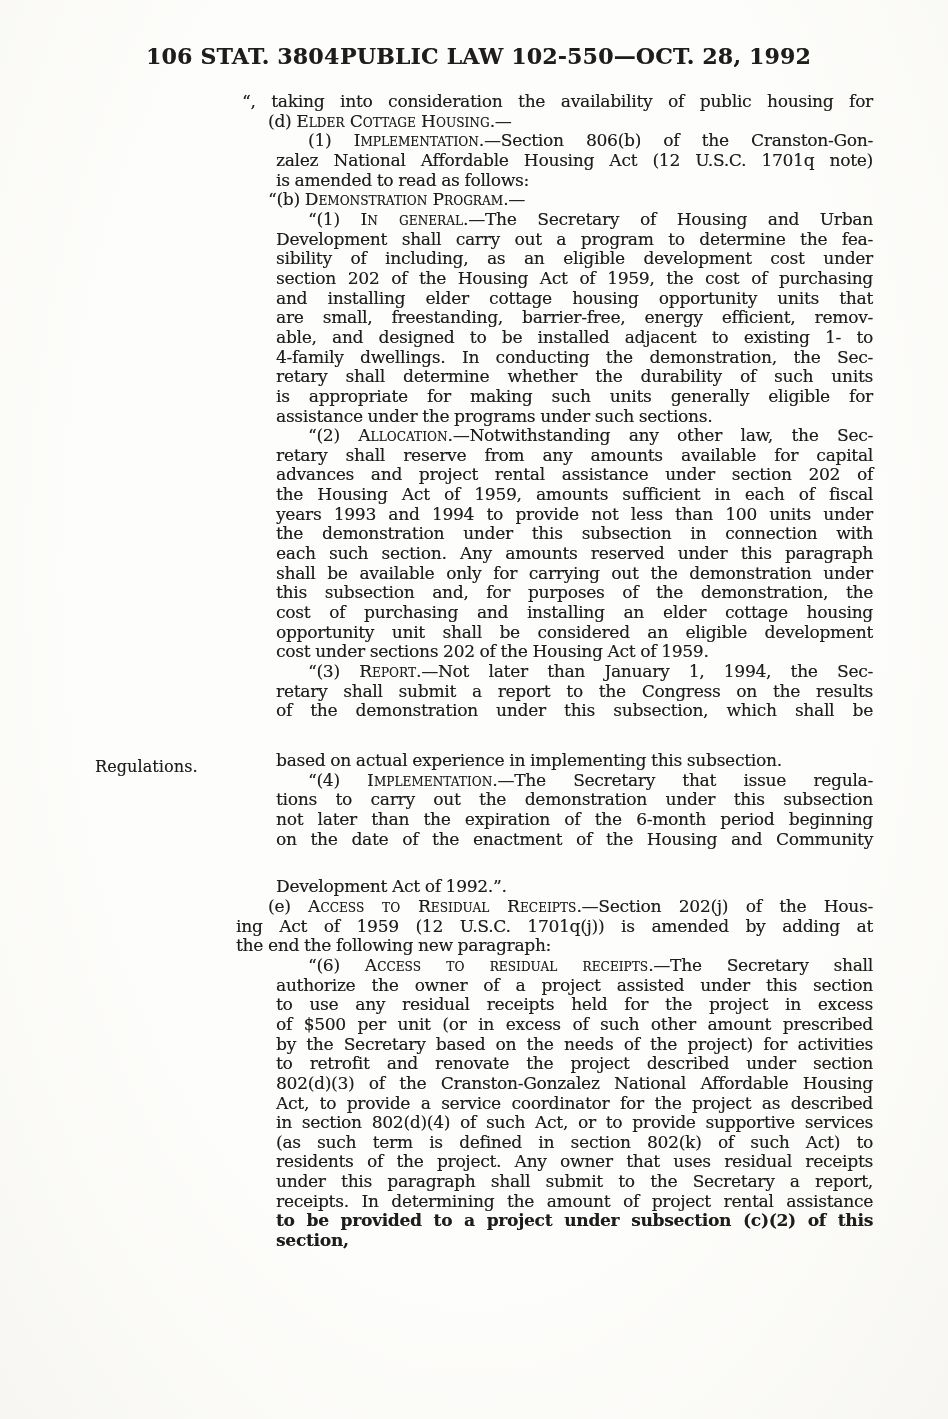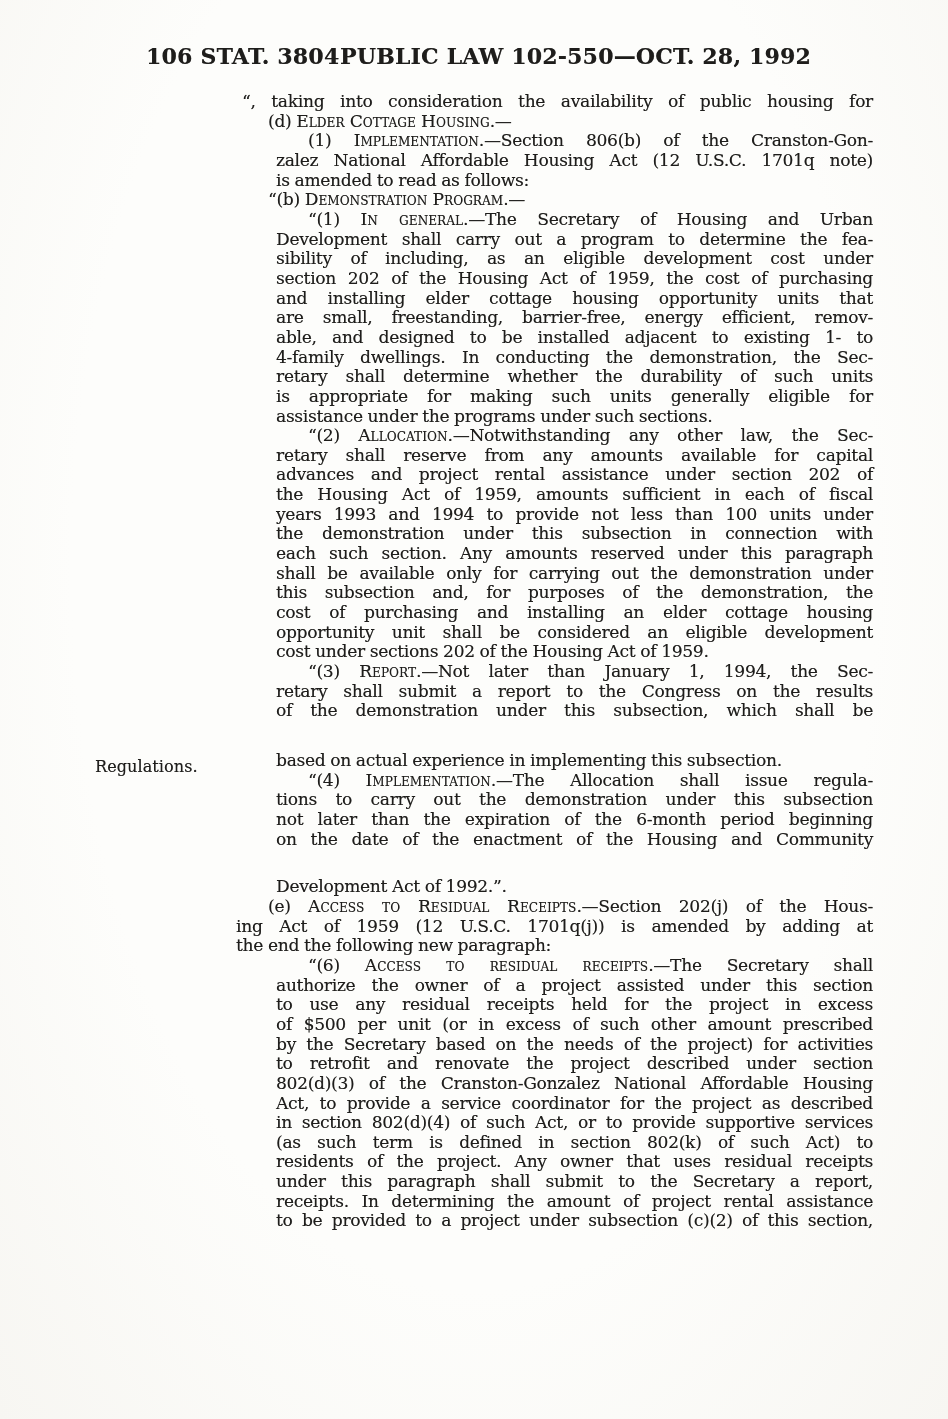--- a/index.html
+++ b/index.html
@@ -79,36 +79,36 @@
       <div class="line just" style="padding-left: 40px;"><span>each such section. Any amounts reserved under this paragraph</span></div>
       <div class="line just" style="padding-left: 40px;"><span>shall be available only for carrying out the demonstration under</span></div>
       <div class="line just" style="padding-left: 40px;"><span>this subsection and, for purposes of the demonstration, the</span></div>
       <div class="line just" style="padding-left: 40px;"><span>cost of purchasing and installing an elder cottage housing</span></div>
       <div class="line just" style="padding-left: 40px;"><span>opportunity unit shall be considered an eligible development</span></div>
       <div class="line" style="padding-left: 40px;"><span>cost under sections 202 of the Housing Act of 1959.</span></div>
       <div class="line just" style="padding-left: 72px;"><span>“(3) </span><span class="sc">Report</span><span>.—Not later than January 1, 1994, the Sec-</span></div>
       <div class="line just" style="padding-left: 40px;"><span>retary shall submit a report to the Congress on the results</span></div>
       <div class="line just" style="padding-left: 40px;"><span>of the demonstration under this subsection, which shall be</span></div>
       <div class="line" style="padding-left: 40px; margin-top: 30px;"><span>based on actual experience in implementing this subsection.</span></div>
-      <div class="line just" style="padding-left: 72px;"><span>“(4) </span><span class="sc">Implementation</span><span>.—The Allocation shall issue regula-</span></div>
+      <div class="line just" style="padding-left: 72px;"><span>“(4) </span><span class="sc">Implementation</span><span>.—The Secretary that issue regula-</span></div>
       <div class="line just" style="padding-left: 40px;"><span>tions to carry out the demonstration under this subsection</span></div>
       <div class="line just" style="padding-left: 40px;"><span>not later than the expiration of the 6-month period beginning</span></div>
       <div class="line just" style="padding-left: 40px;"><span>on the date of the enactment of the Housing and Community</span></div>
       <div class="line" style="padding-left: 40px; margin-top: 28px;"><span>Development Act of 1992.”.</span></div>
       <div class="line just" style="padding-left: 32px;"><span>(e) </span><span class="sc">Access to Residual Receipts</span><span>.—Section 202(j) of the Hous-</span></div>
       <div class="line just" style="padding-left: 0px;"><span>ing Act of 1959 (12 U.S.C. 1701q(j)) is amended by adding at</span></div>
       <div class="line" style="padding-left: 0px;"><span>the end the following new paragraph:</span></div>
       <div class="line just" style="padding-left: 72px;"><span>“(6) </span><span class="sc">Access to residual receipts</span><span>.—The Secretary shall</span></div>
       <div class="line just" style="padding-left: 40px;"><span>authorize the owner of a project assisted under this section</span></div>
       <div class="line just" style="padding-left: 40px;"><span>to use any residual receipts held for the project in excess</span></div>
       <div class="line just" style="padding-left: 40px;"><span>of $500 per unit (or in excess of such other amount prescribed</span></div>
       <div class="line just" style="padding-left: 40px;"><span>by the Secretary based on the needs of the project) for activities</span></div>
       <div class="line just" style="padding-left: 40px;"><span>to retrofit and renovate the project described under section</span></div>
       <div class="line just" style="padding-left: 40px;"><span>802(d)(3) of the Cranston-Gonzalez National Affordable Housing</span></div>
       <div class="line just" style="padding-left: 40px;"><span>Act, to provide a service coordinator for the project as described</span></div>
       <div class="line just" style="padding-left: 40px;"><span>in section 802(d)(4) of such Act, or to provide supportive services</span></div>
       <div class="line just" style="padding-left: 40px;"><span>(as such term is defined in section 802(k) of such Act) to</span></div>
       <div class="line just" style="padding-left: 40px;"><span>residents of the project. Any owner that uses residual receipts</span></div>
       <div class="line just" style="padding-left: 40px;"><span>under this paragraph shall submit to the Secretary a report,</span></div>
       <div class="line just" style="padding-left: 40px;"><span>receipts. In determining the amount of project rental assistance</span></div>
-      <div class="line just" style="padding-left: 40px;"><span>to be provided to a project under subsection (c)(2) of this section,</span></div>
+      <div class="line just" style="padding-left: 40px; font-weight: bold;"><span>to be provided to a project under subsection (c)(2) of this section,</span></div>
     </div>
 </div>
 
 </body></html>

